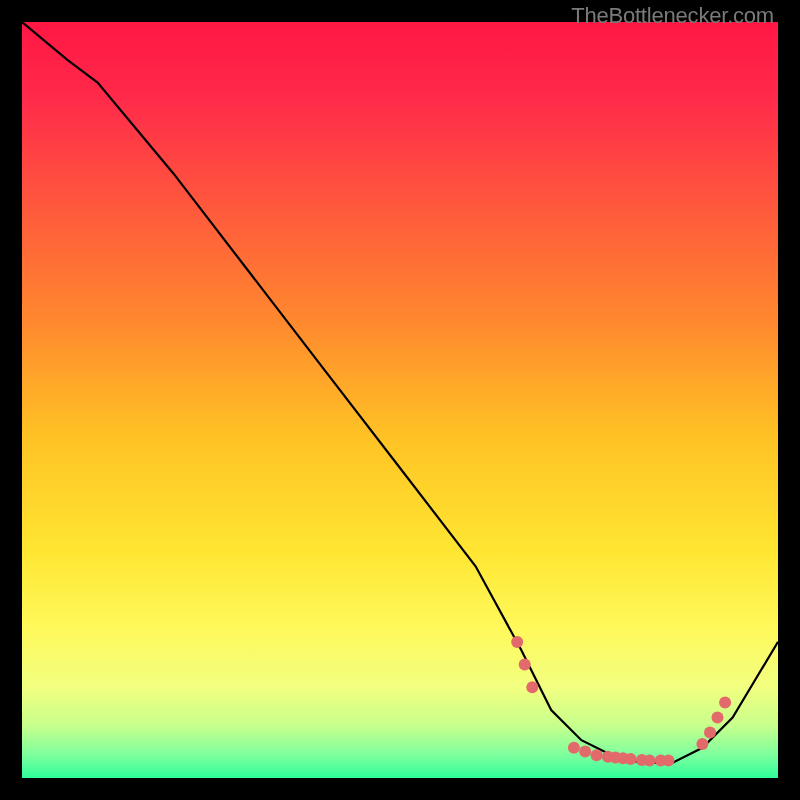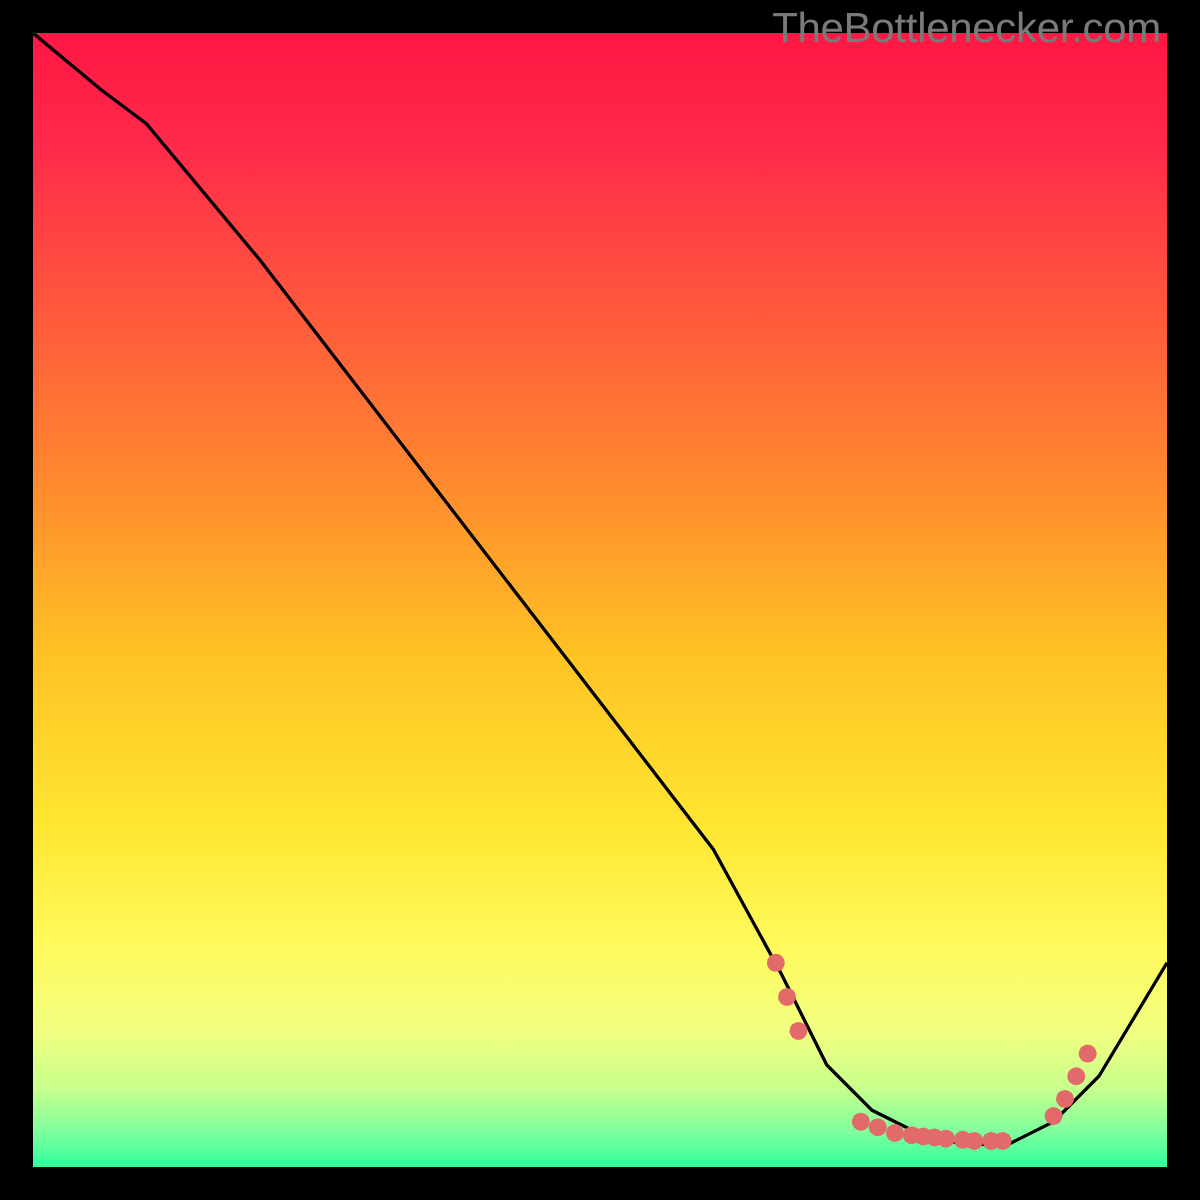--- a/index.html
+++ b/index.html
@@ -17,21 +17,21 @@
     top: 22px;
     width: 756px;
     height: 756px;
     background: #000;
   }
   .watermark {
     position: absolute;
     top: 3px;
     right: 26px;
     color: #7a7a7a;
-    font-size: 28px;
+    font-size: 22px;
     font-weight: 500;
     letter-spacing: -0.2px;
     text-align: center;
   }
   svg {
     display: block;
   }
 </style>
 </head>
 <body>

